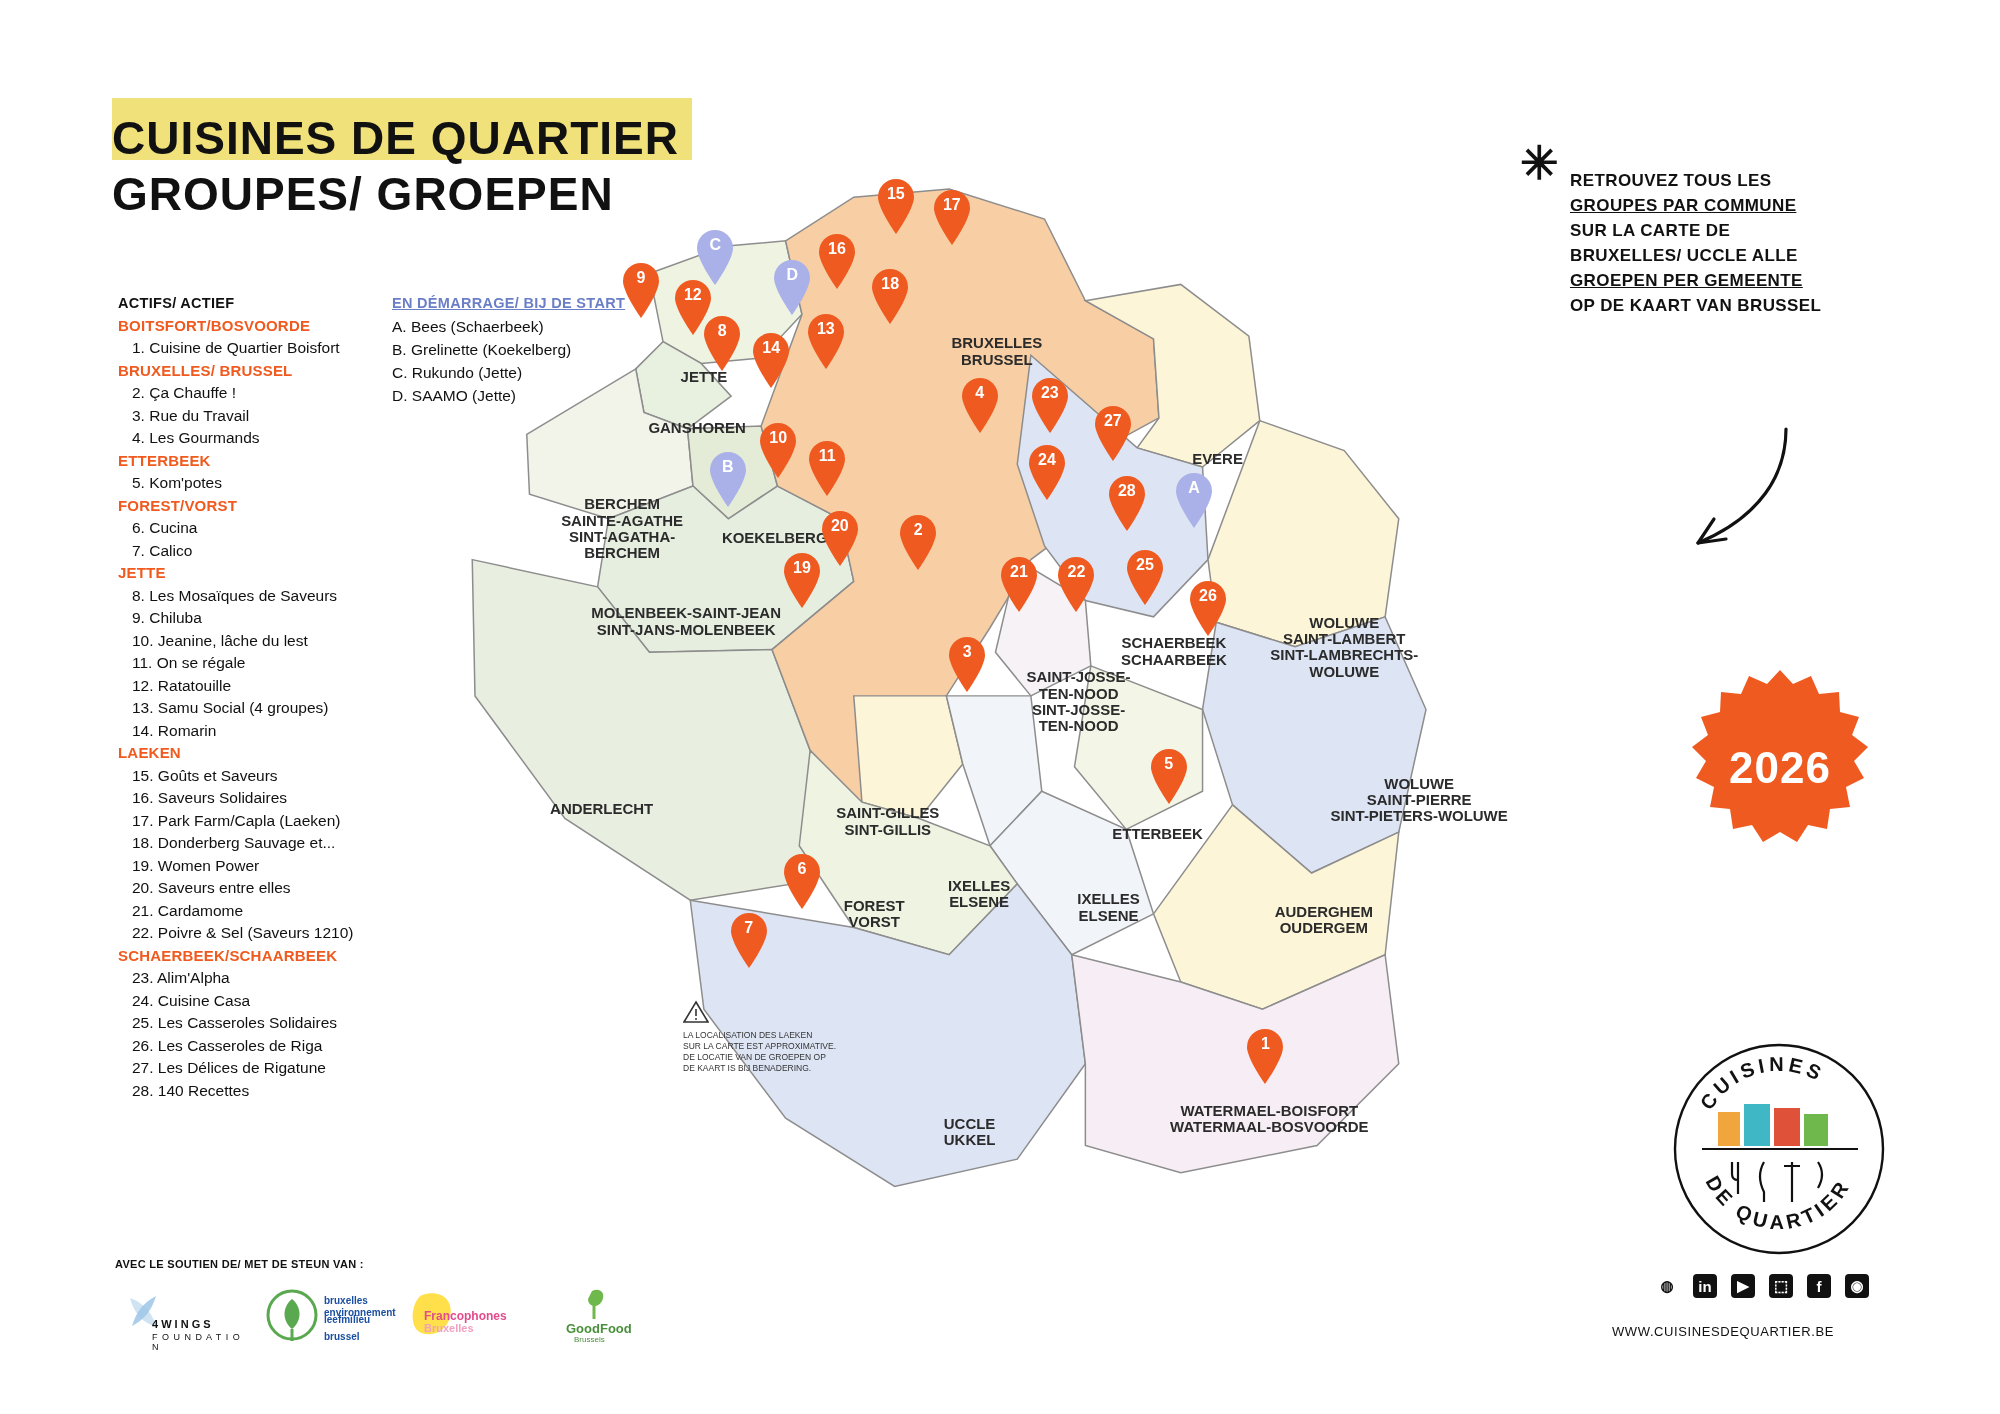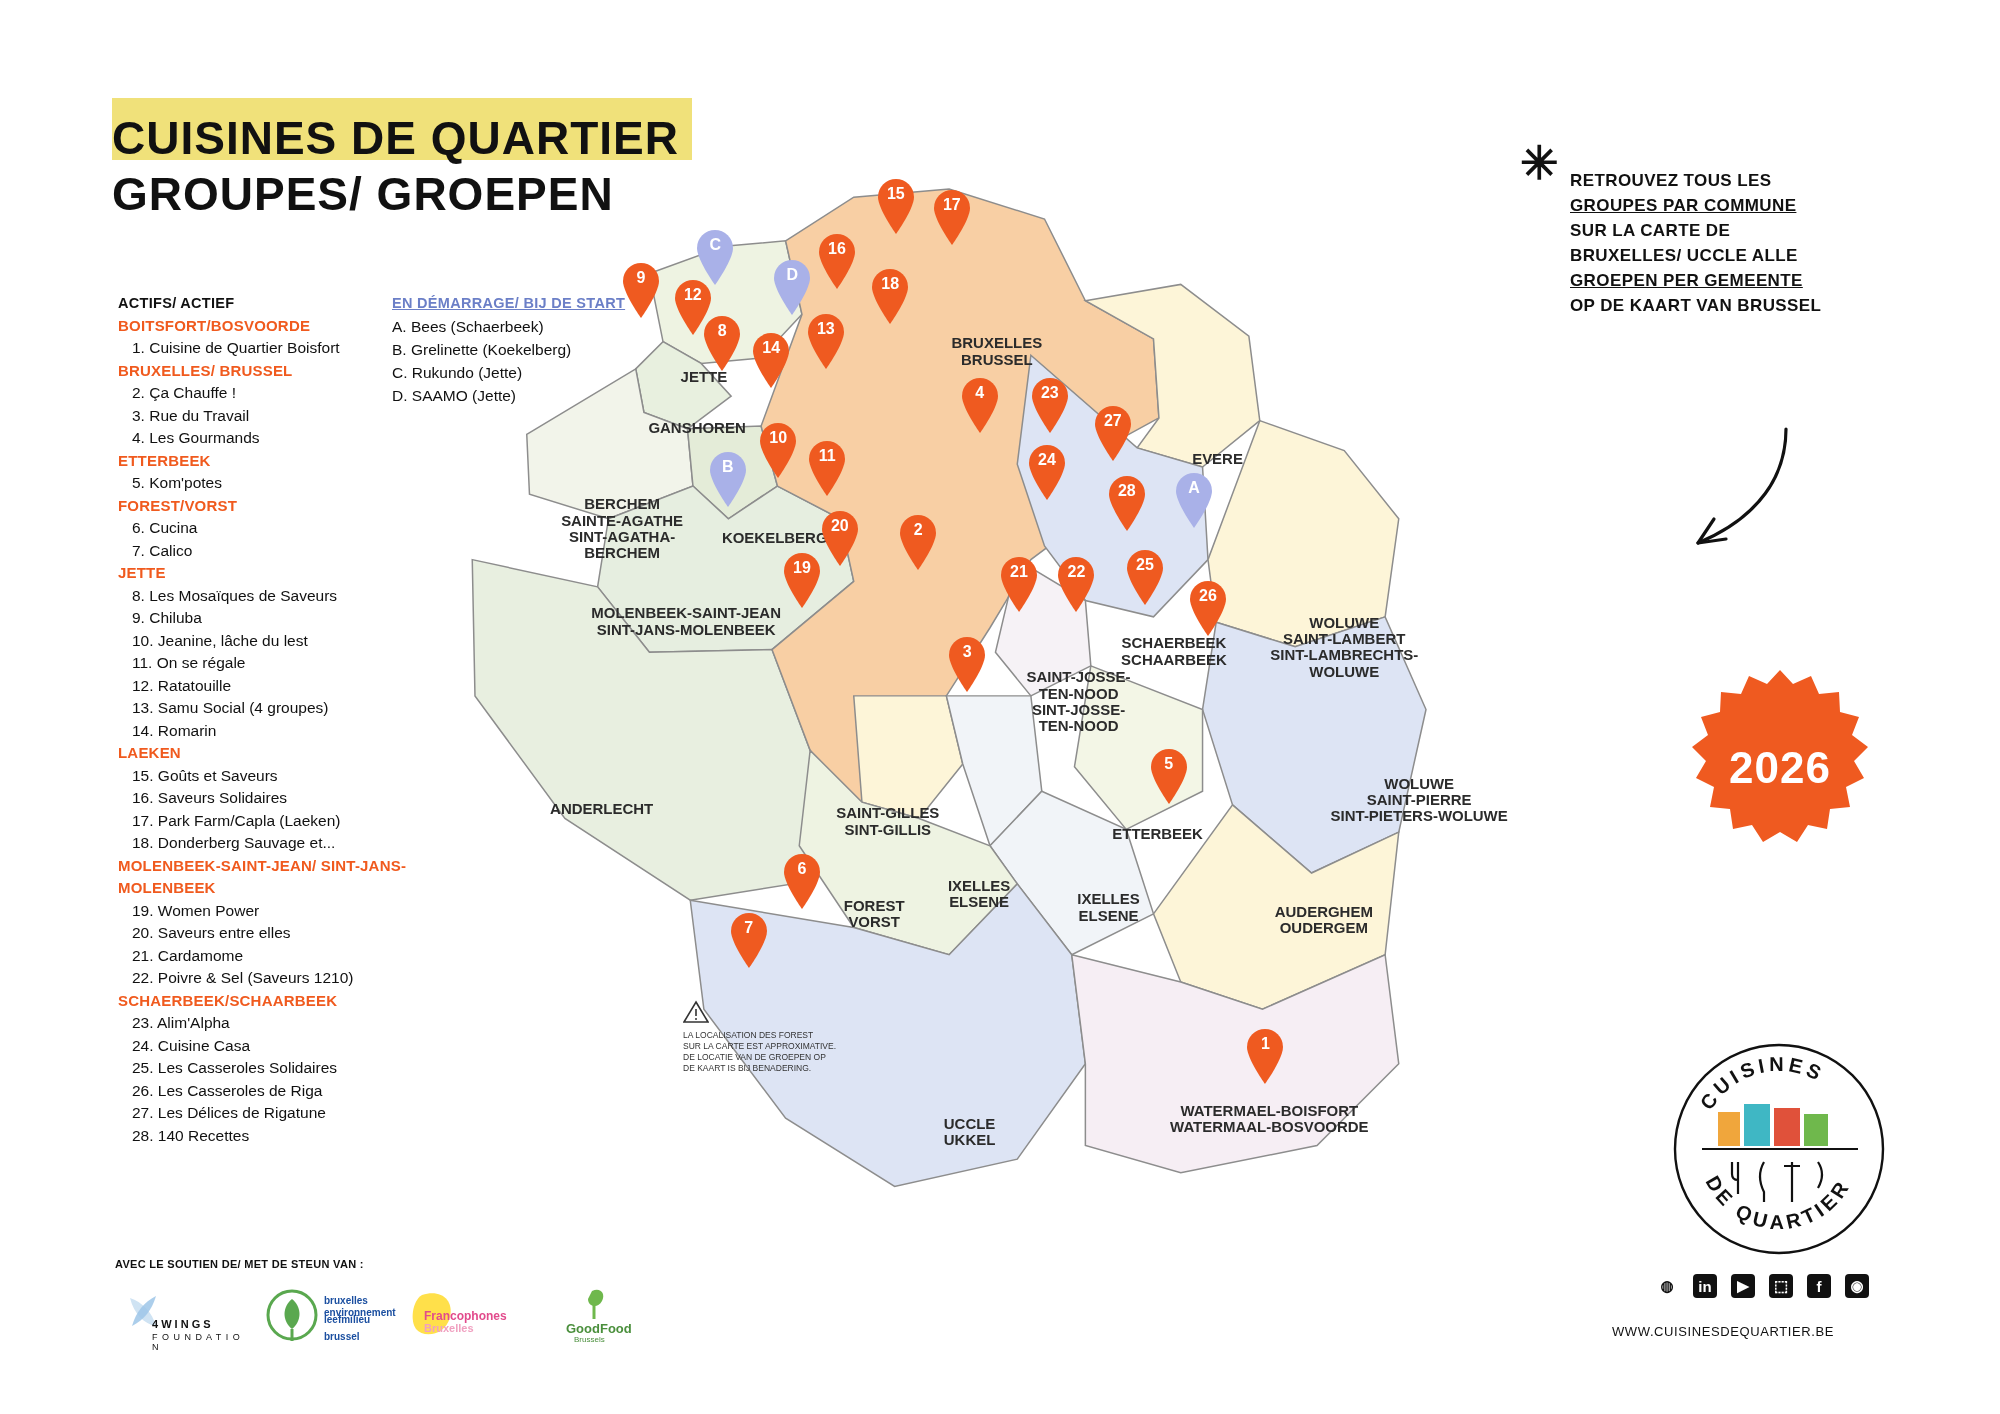--- a/index.html
+++ b/index.html
@@ -106,21 +106,20 @@
       <div class="entry">10. Jeanine, lâche du lest</div>
       <div class="entry">11. On se régale</div>
       <div class="entry">12. Ratatouille</div>
       <div class="entry">13. Samu Social (4 groupes)</div>
       <div class="entry">14. Romarin</div>
       <div class="commune">LAEKEN</div>
       <div class="entry">15. Goûts et Saveurs</div>
       <div class="entry">16. Saveurs Solidaires</div>
       <div class="entry">17. Park Farm/Capla (Laeken)</div>
       <div class="entry">18. Donderberg Sauvage et...</div>
-      <div class="commune">MOLENBEEK-SAINT-JEAN/ SINT-JANS-MOLENBEEK</div>
       <div class="entry">19. Women Power</div>
       <div class="entry">20. Saveurs entre elles</div>
       <div class="entry">21. Cardamome</div>
       <div class="entry">22. Poivre &amp; Sel (Saveurs 1210)</div>
       <div class="commune">SCHAERBEEK/SCHAARBEEK</div>
       <div class="entry">23. Alim'Alpha</div>
       <div class="entry">24. Cuisine Casa</div>
       <div class="entry">25. Les Casseroles Solidaires</div>
       <div class="entry">26. Les Casseroles de Riga</div>
       <div class="entry">27. Les Délices de Rigatune</div>
@@ -425,21 +424,21 @@
       </div>
     </div>
 </div>
 
 <svg id="warn" viewBox="0 0 26 24">
   <path d="M13 2 L25 22 L1 22 Z" fill="none" stroke="#333" stroke-width="1.6"></path>
   <line x1="13" y1="9" x2="13" y2="16" stroke="#333" stroke-width="1.6"></line>
   <circle cx="13" cy="19" r="1" fill="#333"></circle>
 </svg>
 <div id="disclaimer">
-    <div>LA LOCALISATION DES FOREST</div>
+    <div>LA LOCALISATION DES LAEKEN</div>
     <div>SUR LA CARTE EST APPROXIMATIVE.</div>
     <div>DE LOCATIE VAN DE GROEPEN OP</div>
     <div>DE KAART IS BIJ BENADERING.</div>
   </div>
 
 <div id="support-label">AVEC LE SOUTIEN DE/ MET DE STEUN VAN :</div>
 
 <div class="logo" id="logo1">
   <svg viewBox="0 0 130 60" width="130" height="60">
     <path d="M18 8 C30 12, 40 22, 44 36 C32 34, 22 24, 18 8 Z" fill="#cfe3f3"></path>

